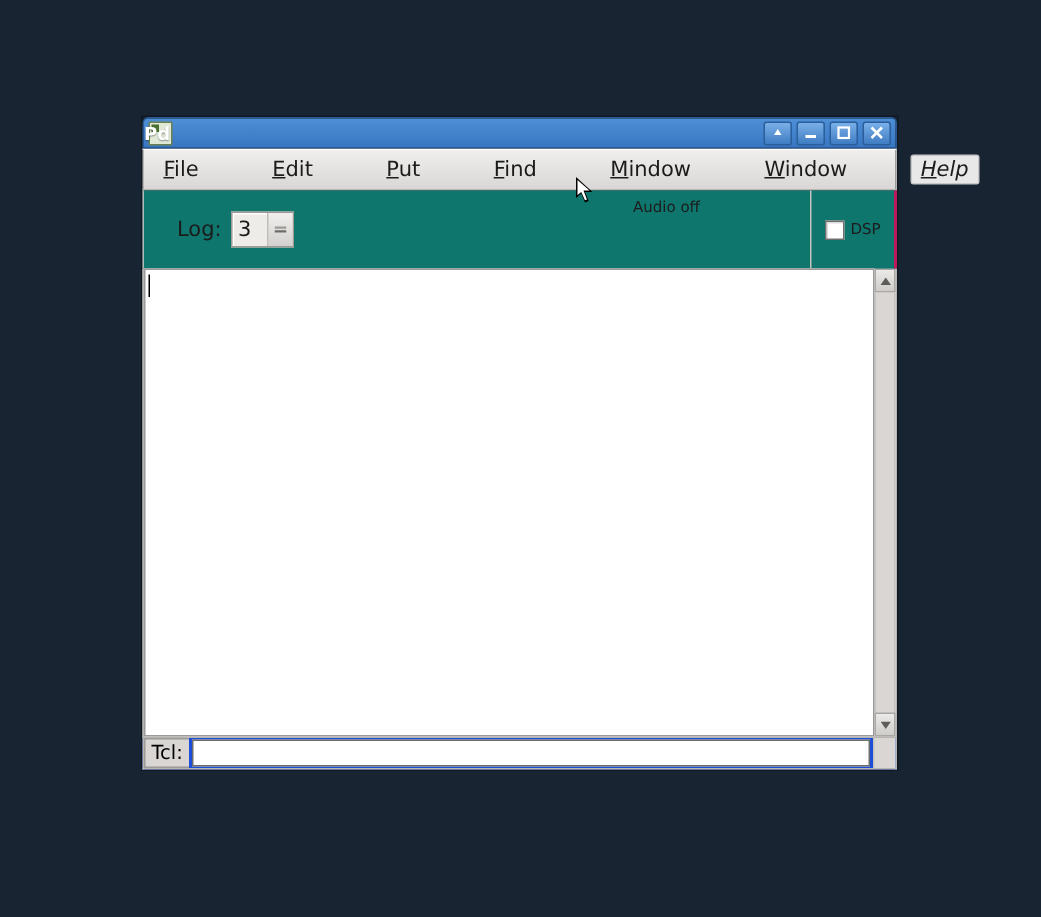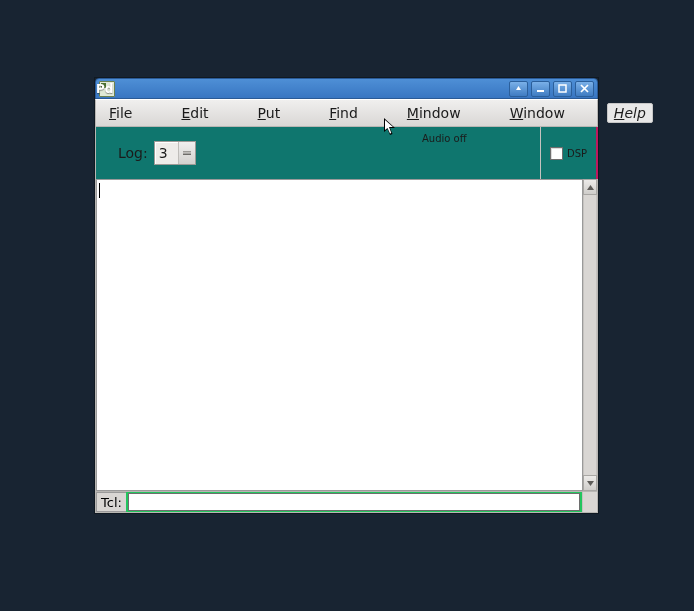--- a/index.html
+++ b/index.html
@@ -200,21 +200,21 @@
   .vscroll .sb-btn {
     height: 14px;
     background: linear-gradient(to bottom,#eceae8,#cfcdca);
     border: 1px solid #a9a7a4;
     display:flex; align-items:center; justify-content:center;
   }
   .vscroll .track { flex:1; background:#d9d6d3; border-left:1px solid #c5c2bf; border-right:1px solid #c5c2bf; }
 
   
   .tcl-row {
-    background: #22c55e;
+    background: #1d4ed8;
     border: 1px solid #b8b6b3;
     border-top: none;
     display: flex;
     align-items: stretch;
     height: 20px;
     font-size: 13px;
   }
   .tcl-label {
     padding: 2px 4px;
     border: 1px solid #9a9a9a;

